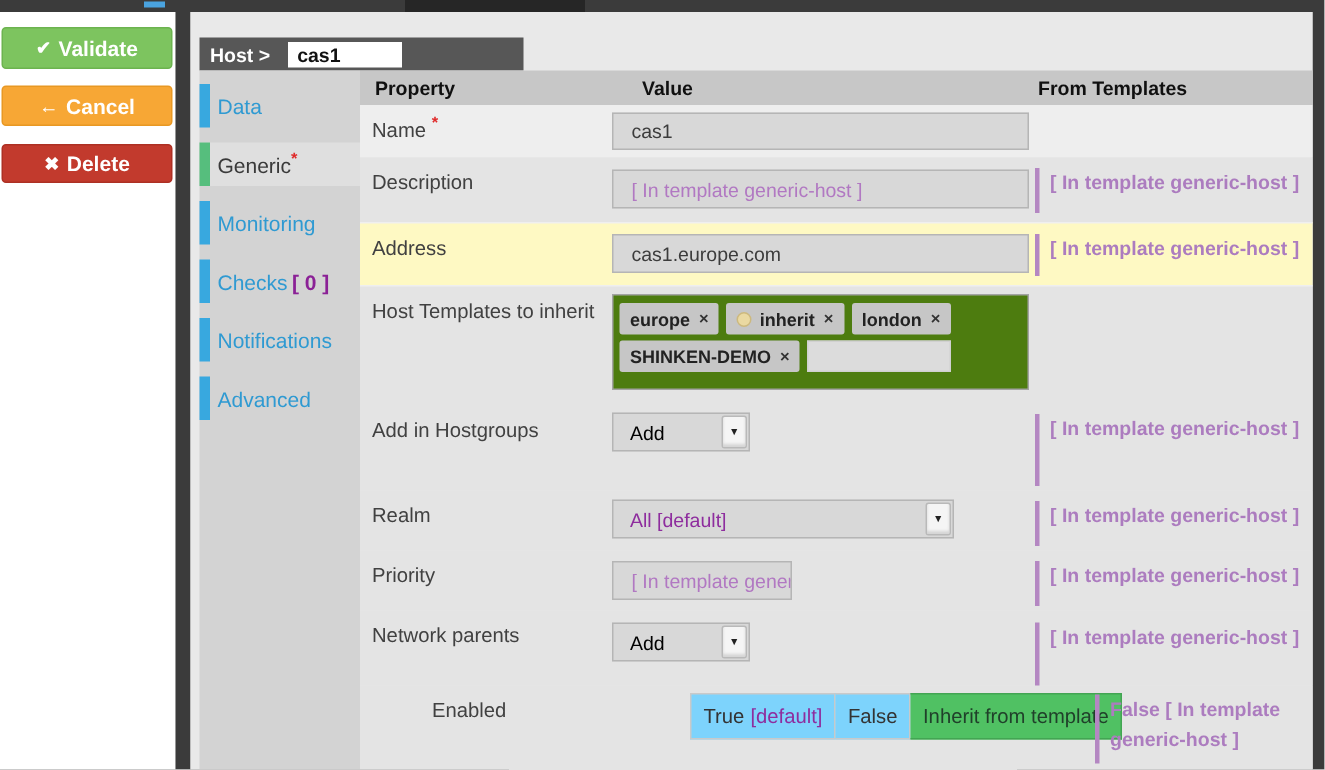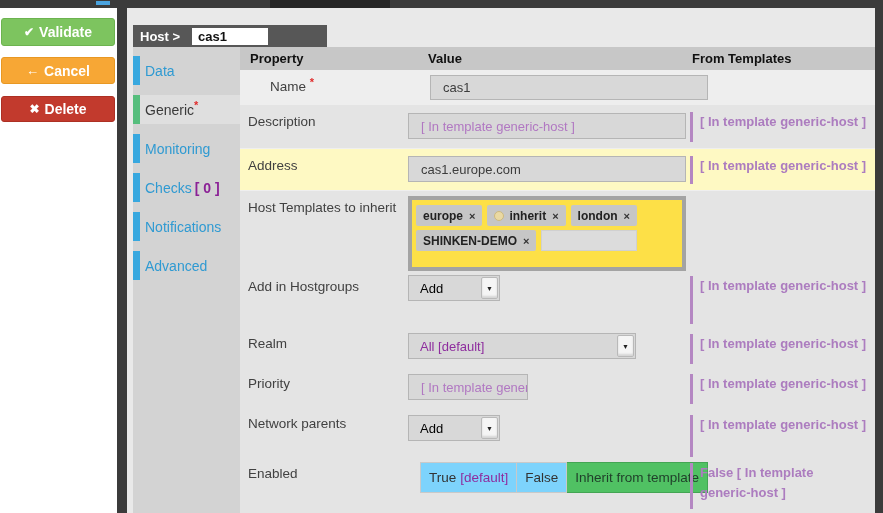--- a/index.html
+++ b/index.html
@@ -20,21 +20,21 @@
          font-size:14px; display:flex; align-items:center; justify-content:center; cursor:pointer; }
   .btn .bicon { margin-right:5px; font-size:13px; }
   .btn.validate { top:10px; height:28px; background:#7dc45f; border:1px solid #6cb34f; }
   .btn.cancel   { top:49px; height:27px; background:#f7a735; border:1px solid #e89823; }
   .btn.delete   { top:88px; height:26px; background:#c23a2d; border:1px solid #ad3024; }
   .btn.delete .bicon, .btn.validate .bicon { font-size:12px; }
 
   
   .content { position:absolute; left:127px; top:8px; width:748px; height:505px; background:#e9e9e9; }
 
-  .hostbar { position:absolute; left:6px; top:17px; width:194px; height:22px; background:#575757;
+  .hostbar { position:absolute; left:6px; top:17px; width:216px; height:22px; background:#575757;
              display:flex; align-items:center; }
   .hostbar-label { color:#fff; font-weight:bold; font-size:13px; padding-left:7px; }
   .hostbar-input { margin-left:12px; width:76px; height:17px; border:none; background:#fff;
                    font-family:"Liberation Sans", sans-serif; font-size:13px; font-weight:bold; color:#111; padding-left:6px; }
 
   
   .tabcol { position:absolute; left:6px; top:39px; width:107px; height:466px; background:#d3d3d3; }
   .tab { position:relative; height:29px; margin-top:10px; display:flex; align-items:center; cursor:pointer; }
   .tab:first-child { margin-top:9px; }
   .tbar { position:absolute; left:0; top:0; width:7px; height:29px; }
@@ -48,43 +48,43 @@
 
   
   .table { position:absolute; left:113px; top:39px; width:635px; }
   .trow { display:grid; grid-template-columns:165px 285px 185px; }
   .thead { height:23px; background:#c7c7c7; }
   .thead .hcell { font-weight:bold; font-size:13px; color:#101010; display:flex; align-items:center; }
   .hcell.h-prop { padding-left:10px; }
   .hcell.h-val  { padding-left:23px; }
   .hcell.h-from { padding-left:2px; }
 
-  .r-name { height:35px; background:#eeeeee;padding-left:22px; }
+  .r-name { height:35px; background:#eeeeee; }
   .r-desc { height:43px; background:#e4e4e4; }
   .r-addr { height:42px; background:#fef9c3; border-top:1px solid #efefef; }
   .r-tpls { height:80px; background:#e4e4e4; border-top:1px solid #efefef; }
   .r-hgrp { height:57px; background:#e4e4e4; }
   .r-realm{ height:40px; background:#e4e4e4; }
   .r-prio { height:40px; background:#e4e4e4; }
   .r-par  { height:50px; background:#e4e4e4; }
-  .r-en   { height:56px; background:#e4e4e4; }
+  .r-en   { height:56px; background:#e4e4e4;padding-left:40px; }
 
   .plabel { font-size:13.5px; color:#414141; padding:9px 0 0 8px; }
   .vcell { padding-left:3px; }
 
   .tinput { display:block; background:#d8d8d8; border:1px solid #b5b5b5;
             font-family:"Liberation Sans", sans-serif; font-size:13px; color:#3c3c3c; padding-left:12px; }
   .tinput::placeholder { color:#b178c2; opacity:1; }
   .w-lg { width:278px; }
   .w-sm { width:120px; }
   .mt5 { margin-top:5px; height:25px; }
   .mt8 { margin-top:8px; height:26px; }
   .mt7 { margin-top:7px; height:26px; }
 
-  .tagbox { margin-top:5px; width:278px; height:75px; background:#fde047; border:4px solid #a3a3a3;
+  .tagbox { margin-top:5px; width:278px; height:64px; background:#4d7c0f; border:1px solid #a3a3a3;
             padding:3px 4px; display:flex; flex-wrap:wrap; align-content:flex-start; }
   .tag { background:#c6c6c6; height:21px; display:inline-flex; align-items:center; padding:0 7px;
          margin:2px 5px 2px 0; font-size:12px; font-weight:bold; color:#222; border-radius:2px; white-space:nowrap; }
   .tag .x { margin-left:6px; color:#333; cursor:pointer; font-size:11px; }
   .tagicon { display:inline-block; width:10px; height:10px; border-radius:50%;
              background:#ead9a2; border:1px solid #cdb97e; margin-right:5px; }
   .taginput { width:96px; height:21px; margin-top:2px; background:#dcdcdc; border:1px solid #d0d0d0;
               font-family:"Liberation Sans", sans-serif; font-size:12px; }
 
   .select { background:#d8d8d8; border:1px solid #b5b5b5; height:26px; display:flex; align-items:center;

